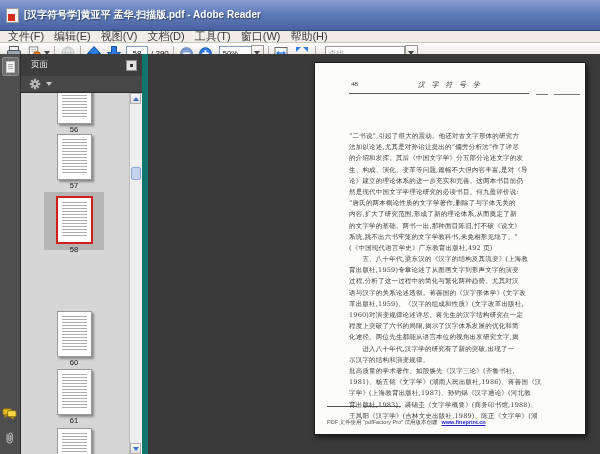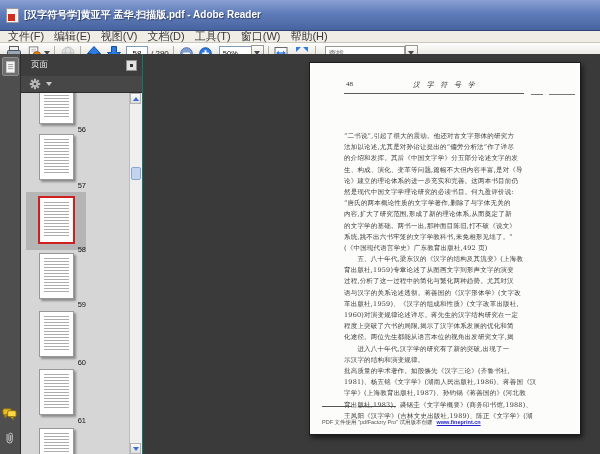--- a/index.html
+++ b/index.html
@@ -25,41 +25,41 @@
   .page-input{width:20px;height:12px;border:1px solid #7f9db9;background:#fff;font-size:8px;text-align:center;
               padding:0;margin-left:4px;font-family:"Liberation Sans",sans-serif;}
   .page-total{font-size:8px;color:#222;margin-left:3px;white-space:nowrap;}
   .zoom-combo{display:flex;align-items:center;margin-left:5px;}
   .zoom-box{width:28px;height:12px;border:1px solid #7f9db9;border-right:none;background:#fff;font-size:7.5px;
             color:#111;display:flex;align-items:center;padding-left:3px;}
   .combo-btn{width:11px;height:14px;background:linear-gradient(#fdfdfd,#d8d5cc);border:1px solid #9a978e;
              display:flex;align-items:center;justify-content:center;}
   .search-wrap{display:flex;align-items:center;margin-left:5px;}
   .search-input{width:72px;height:12px;border:1px solid #9a978e;background:#fff;font-size:7.5px;padding:0 3px;
-                font-family:"Liberation Sans",sans-serif;color:#333;font-weight:bold;}
+                font-family:"Liberation Sans",sans-serif;color:#333;}
   .search-input::placeholder{color:#9a9a9a;}
   
   .content{position:absolute;top:54px;left:0;right:0;bottom:0;display:flex;}
   .navstrip{width:20px;background:#4e4e4e;position:relative;flex:none;border-right:1px solid #2e2e2e;}
   .navtab{position:absolute;top:3px;left:2px;width:15px;height:17px;background:#6f6f6f;border:1px solid #8d8d8d;
           border-radius:2px;display:flex;align-items:center;justify-content:center;}
   .navbtn{position:absolute;left:2px;width:15px;height:16px;display:flex;align-items:center;justify-content:center;}
   .navbtn.comments{top:351px;}
   .navbtn.attach{top:376px;}
   
-  .sidepanel{width:121px;flex:none;display:flex;flex-direction:column;background:#d6d6d6;border-right:1px solid #0f766e;}
+  .sidepanel{width:121px;flex:none;display:flex;flex-direction:column;background:#d6d6d6;border-right:6px solid #0f766e;}
   .panel-header{height:22px;background:#3d3d3d;color:#ececec;font-size:8.5px;display:flex;align-items:center;
                 padding:0 5px 0 10px;flex:none;}
   .panel-menu-btn{margin-left:auto;width:9px;height:9px;background:#e3e3e3;border:1px solid #8e8e8e;position:relative;}
   .panel-menu-btn::after{content:"";position:absolute;left:3px;top:3px;width:3px;height:3px;background:#333;}
   .panel-options{height:16px;background:#474747;border-bottom:1px solid #2d2d2d;display:flex;align-items:center;
                  padding-left:8px;gap:3px;flex:none;}
   .panel-options .caret{border-top-color:#c9c9c9;}
   .thumbs{flex:1;position:relative;overflow:hidden;background:#d6d6d6;}
-  .thumb-block{position:absolute;left:5px;width:60px;text-align:right;}
+  .thumb-block{position:absolute;left:23px;width:60px;text-align:center;}
   .thumb{width:33px;height:44px;background:#fff;border:1px solid #989898;box-shadow:1.5px 1.5px 2px rgba(0,0,0,.35);
          margin:0 auto;position:relative;}
   .thumb::after{content:"";position:absolute;left:4px;right:4px;top:4px;bottom:4px;
          background:repeating-linear-gradient(180deg,#adadad 0 1px,transparent 1px 3px);}
   .tlabel{font-size:7.5px;color:#141414;margin-top:2px;line-height:8px;}
   .thumb-block.selected{background:#b5b5b5;height:58px;padding-top:4px;box-sizing:border-box;}
   .thumb-block.selected .thumb{border:2px solid #cf1f1f;box-shadow:none;}
   .t56{top:-15px}.t57{top:41px}.t58{top:99px}.t59{top:160px}.t60{top:218px}.t61{top:276px}.t62{top:335px}
   
   .scrollbar{position:absolute;top:0;right:0;bottom:0;width:12px;background:#efefef;border-left:1px solid #bdbdbd;}
@@ -243,24 +243,20 @@
           <div class="thumb"></div>
           <div class="tlabel">56</div>
         </div>
         <div class="thumb-block t57">
           <div class="thumb"></div>
           <div class="tlabel">57</div>
         </div>
         <div class="thumb-block t58 selected">
           <div class="thumb"></div>
           <div class="tlabel">58</div>
-        </div>
-        <div class="thumb-block t59">
-          <div class="thumb"></div>
-          <div class="tlabel">59</div>
         </div>
         <div class="thumb-block t60">
           <div class="thumb"></div>
           <div class="tlabel">60</div>
         </div>
         <div class="thumb-block t61">
           <div class="thumb"></div>
           <div class="tlabel">61</div>
         </div>
         <div class="thumb-block t62">
@@ -307,21 +303,21 @@
             <div class="bline">过程,分析了这一过程中的简化与繁化两种趋势。尤其对汉</div>
             <div class="bline">语与汉字的关系论述透彻。蒋善国的《汉字形体学》(文字改</div>
             <div class="bline">革出版社,1959)、《汉字的组成和性质》(文字改革出版社,</div>
             <div class="bline">1960)对演变规律论述详尽。蒋先生的汉字结构研究在一定</div>
             <div class="bline">程度上突破了六书的局限,揭示了汉字体系发展的优化和简</div>
             <div class="bline">化途径。两位先生都能从语言本位的视角出发研究文字,揭</div>
             <div class="bline">　　进入八十年代,汉字学的研究有了新的突破,出现了一</div>
             <div class="bline">示汉字的结构和演变规律。</div>
             <div class="bline">批高质量的学术著作。如殷焕先《汉字三论》(齐鲁书社,</div>
             <div class="bline">1981)、杨五铭《文字学》(湖南人民出版社,1986)、蒋善国《汉</div>
-            <div class="bline">字学》(上海教育出版社,1987)、孙钧锡《蒋善国的》(河北教</div>
+            <div class="bline">字学》(上海教育出版社,1987)、孙钧锡《汉字通论》(河北教</div>
             <div class="bline">育出版社,1983)、裘锡圭《文字学概要》(商务印书馆,1988)、</div>
             <div class="bline">王凤阳《汉字学》(吉林文史出版社,1989)、陈正《文字学》(湖</div>
           </div>
 
         <div class="fn-rule fn-a"></div>
         <div class="fn-rule fn-b"></div>
 
         <div class="watermark">
           <span>PDF 文件使用 "pdfFactory Pro" 试用版本创建</span><a class="wm-link">www.fineprint.cn</a>
         </div>

